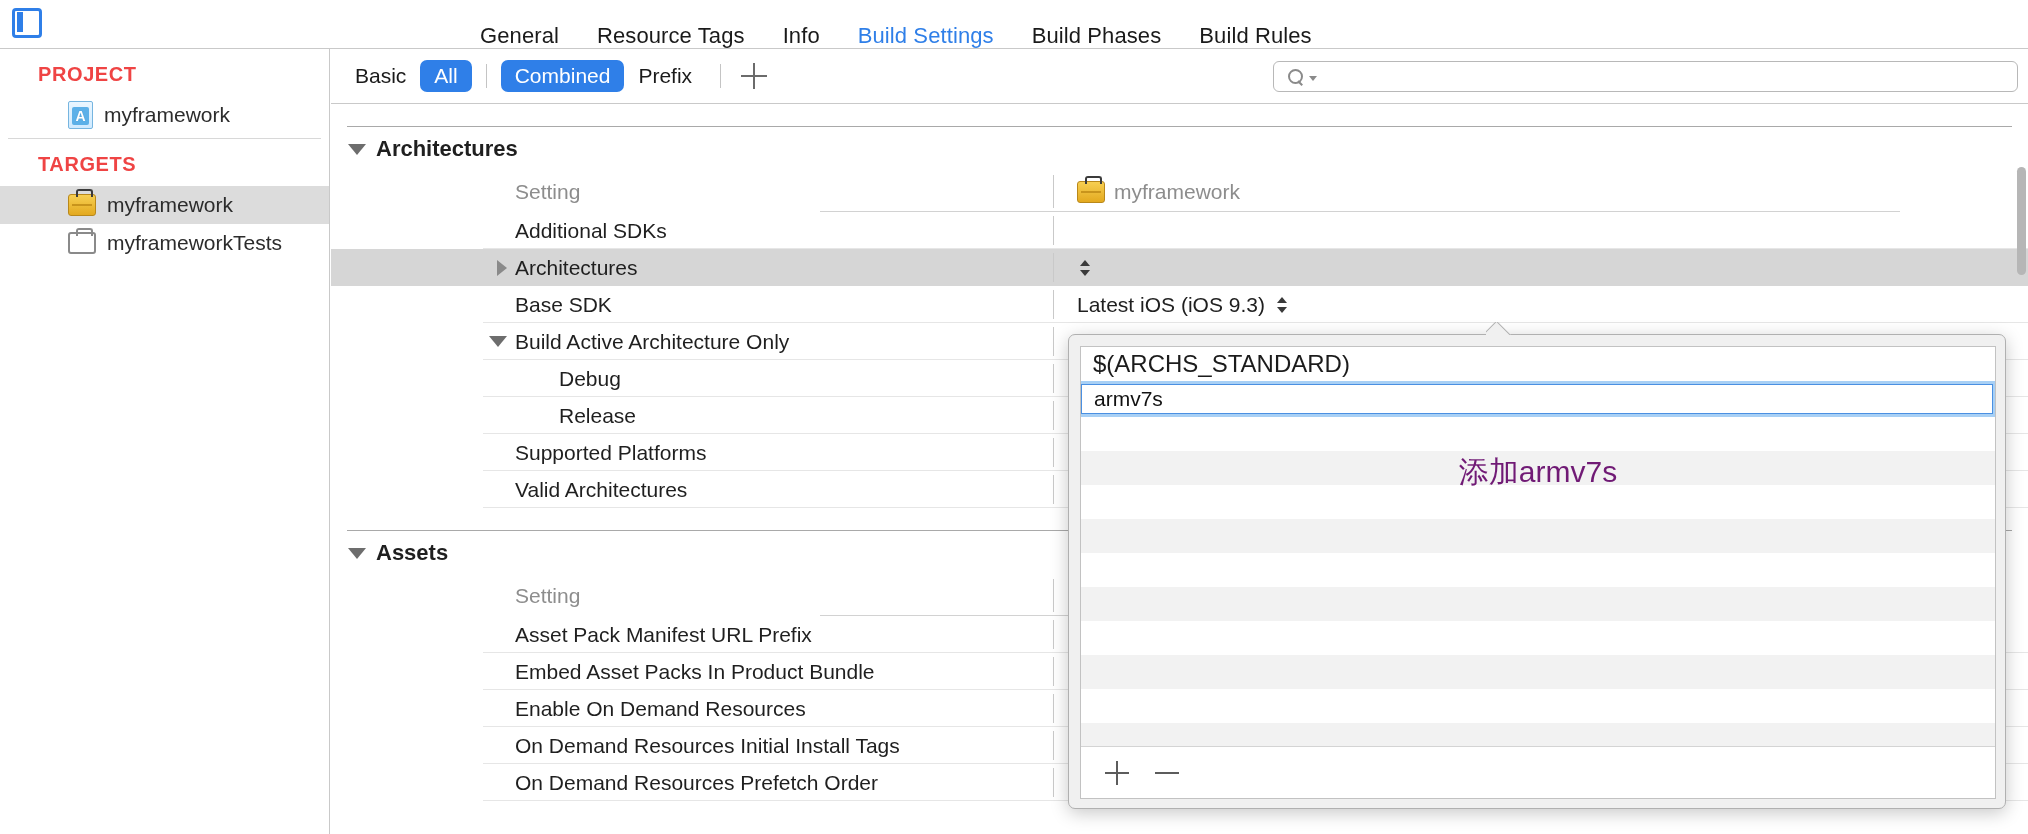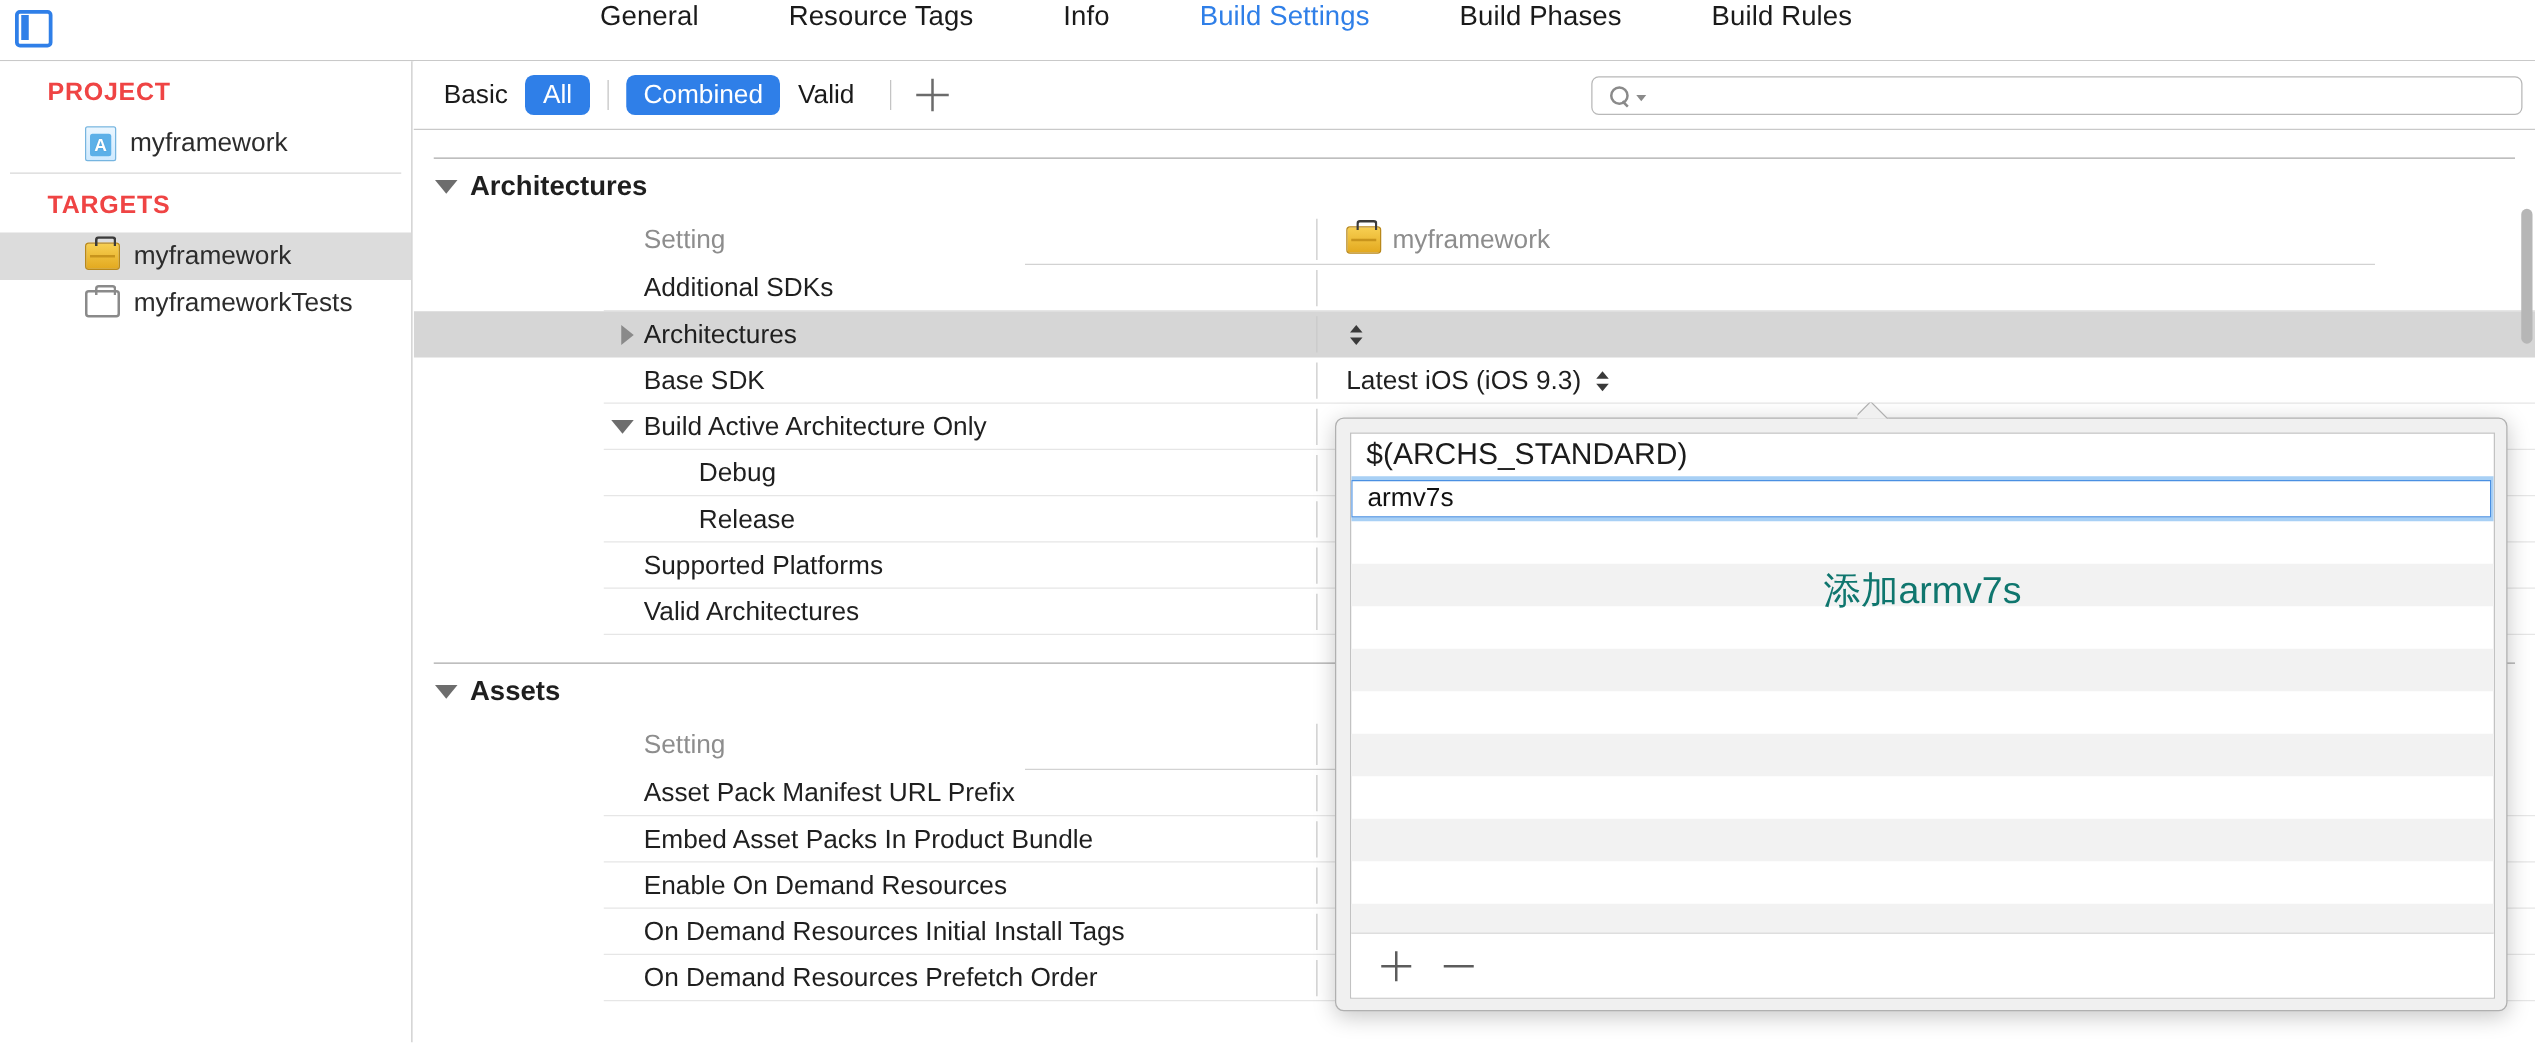--- a/index.html
+++ b/index.html
@@ -23,21 +23,21 @@
     width: 30px; height: 30px;
     border: 3px solid #2f7fe8; border-radius: 4px;
     background: #ffffff;
   }
   .nav-toggle-icon::before {
     content: ""; position: absolute; left: 2px; top: 1px;
     width: 6px; height: 20px; background: #2f7fe8;
   }
   .tabs {
     position: absolute; left: 480px; top: 0; height: 49px;
-    display: flex; align-items: flex-start; gap: 72px;
+    display: flex; align-items: flex-end; gap: 38px;
   }
   .tab {
     font-size: 22px; color: #1a1a1a; white-space: nowrap;
     letter-spacing: 0.1px;
   }
   .tab.active { color: #2f7fe8; }
 
   
   .sidebar {
     position: absolute; left: 0; top: 49px;
@@ -232,21 +232,21 @@
   .pl-edit-inner {
     position: absolute; left: 0; right: 2px; top: 3px; bottom: 3px;
     background: #ffffff; border: 1px solid #4a90e2;
     display: flex; align-items: center; padding-left: 12px;
   }
   .pl-edit-inner .pl-txt { font-size: 21px; color: #111111; }
   .pop-note {
     position: absolute; left: 0; right: 0; top: 105px;
     text-align: center; pointer-events: none;
   }
-  .pop-note span { font-size: 30px; color: #0f766e; }
+  .pop-note span { font-size: 30px; color: #701a75; }
   .pop-foot {
     height: 52px; border-top: 1px solid #d4d4d4;
     display: flex; align-items: center; gap: 26px; padding-left: 24px;
     background: #ffffff;
   }
   .btn-plus, .btn-minus { position: relative; width: 24px; height: 24px; }
   .btn-plus::before, .btn-plus::after, .btn-minus::before {
     content: ""; position: absolute; background: #5c5c5c;
   }
   .btn-plus::before { left: 0; top: 11px; width: 24px; height: 2px; }
@@ -296,21 +296,21 @@
   </div>
 
   <div class="pane">
 
     <div class="filterbar">
       <div class="fb-gap"></div>
       <div class="fb-item">Basic</div>
       <div class="fb-item on">All</div>
       <div class="fb-div"></div>
       <div class="fb-item on">Combined</div>
-      <div class="fb-item">Valid</div>
+      <div class="fb-item">Prefix</div>
       <div class="fb-div"></div>
       <div class="fb-plus"></div>
 
       <div class="searchwrap">
         <span class="mag"></span>
         <span class="mag-chev"></span>
         <span placeholder=""></span>
       </div>
     </div>
 

